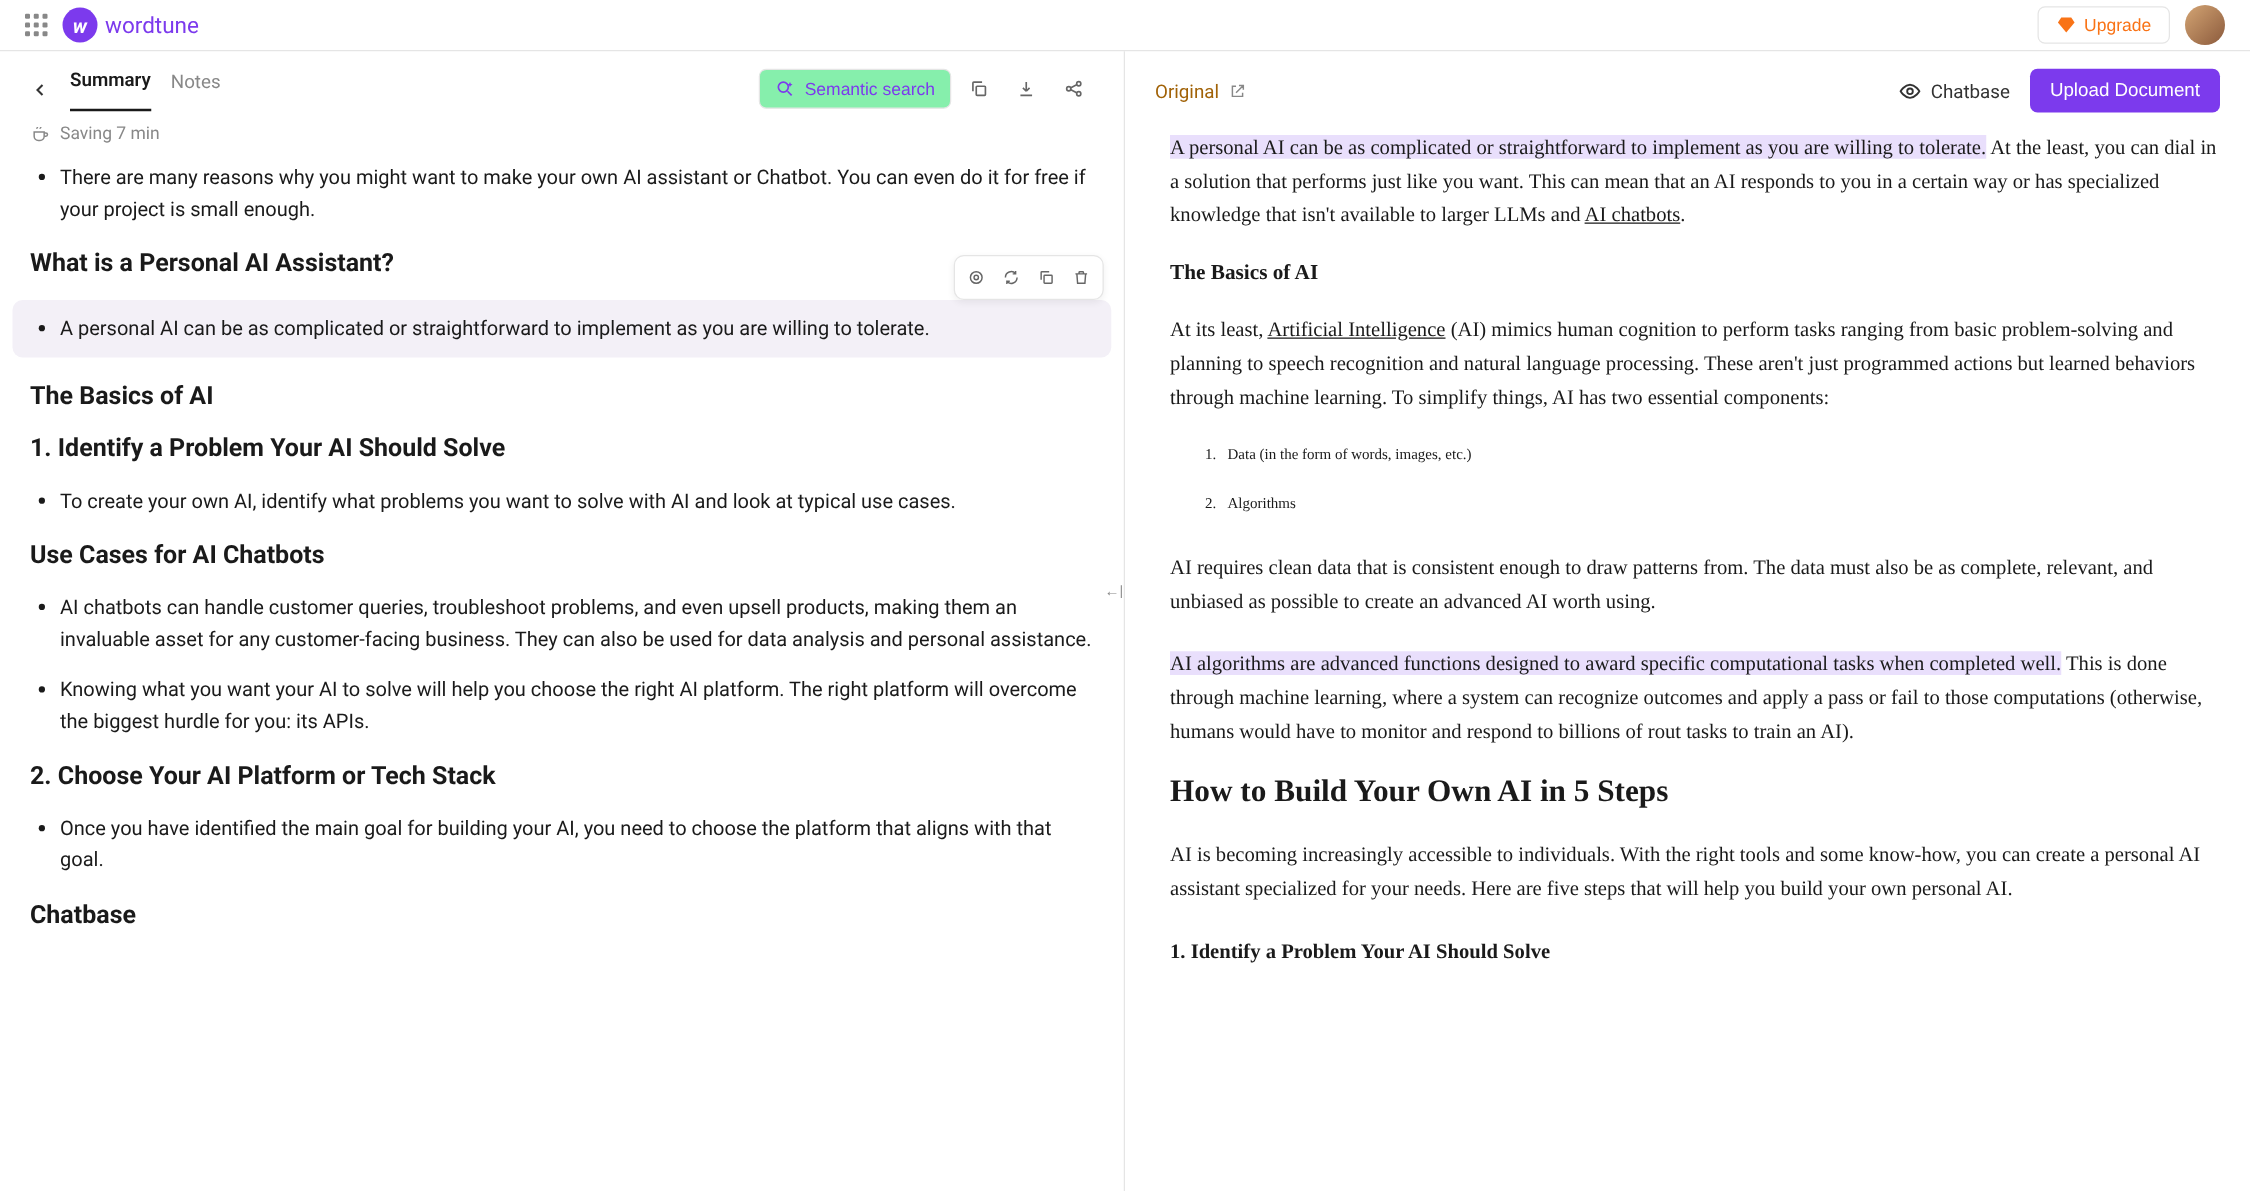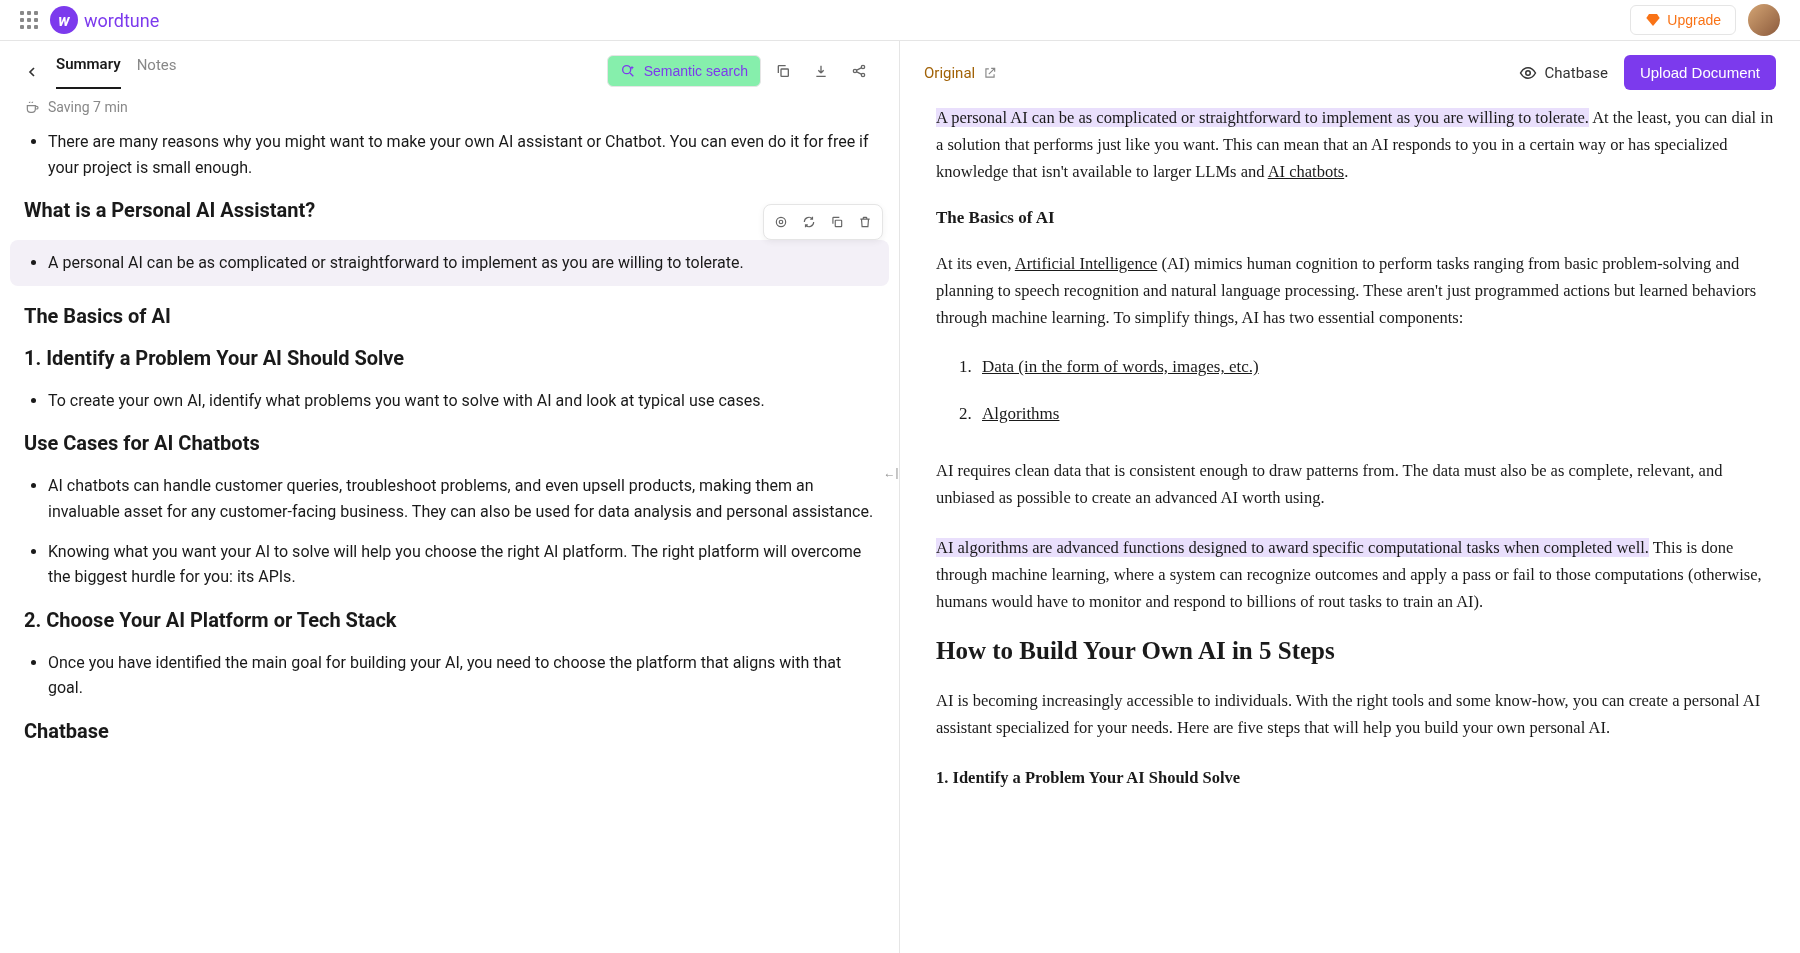--- a/index.html
+++ b/index.html
@@ -53,21 +53,21 @@
 .highlight-toggle { display: flex; align-items: center; gap: 8px; color: #333; font-size: 15px; cursor: pointer; }
 .upload-btn { background: #7c3aed; color: #fff; border: none; border-radius: 6px; padding: 9px 16px; font-size: 15px; font-weight: 500; cursor: pointer; }
 
 .doc-content { padding: 0 24px 24px 36px; overflow-y: auto; flex: 1; font-family: Georgia, serif; }
 .doc-content p { font-size: 16.5px; line-height: 1.65; margin-bottom: 22px; color: #1a1a1a; }
 .doc-content .hl { background: #e9dffc; }
 .doc-content a { color: #1a1a1a; }
 .doc-content h3 { font-size: 17px; font-weight: 700; margin: 8px 0 22px; }
 .doc-content h2.serif { font-size: 25px; font-weight: 700; margin: 14px 0 22px; }
 .doc-content ol { padding-left: 40px; margin-bottom: 28px; }
-.doc-content ol li { font-size: 17px; line-height: 1.7; margin-bottom: 18px; padding-left: 6px; text-decoration: underline; }
+.doc-content ol li { font-size: 12px; line-height: 1.7; margin-bottom: 18px; padding-left: 6px; }
 .doc-cut { font-weight: 700; font-size: 16px; }
 </style>
 </head>
 <body>
 
 <div class="header">
   <div class="header-left">
     <div class="apps-icon">
       <span></span>
         <span></span>
@@ -214,21 +214,21 @@
         </div>
         <button class="upload-btn">Upload Document</button>
       </div>
     </div>
     <div class="doc-content">
       <p>
         <span class="hl">A personal AI can be as complicated or straightforward to implement as you are willing to tolerate.</span><span> At the least, you can dial in a solution that performs just like you want. This can mean that an AI responds to you in a certain way or has specialized knowledge that isn't available to larger LLMs and </span><a href="#">AI chatbots</a><span>.</span>
       </p>
       <h3>The Basics of AI</h3>
       <p>
-        <span>At its even, </span><a href="#">Artificial Intelligence</a><span> (AI) mimics human cognition to perform tasks ranging from basic problem-solving and planning to speech recognition and natural language processing. These aren't just programmed actions but learned behaviors through machine learning. To simplify things, AI has two essential components:</span>
+        <span>At its least, </span><a href="#">Artificial Intelligence</a><span> (AI) mimics human cognition to perform tasks ranging from basic problem-solving and planning to speech recognition and natural language processing. These aren't just programmed actions but learned behaviors through machine learning. To simplify things, AI has two essential components:</span>
       </p>
       <ol>
         <li>Data (in the form of words, images, etc.)</li>
         <li>Algorithms</li>
       </ol>
       <p>AI requires clean data that is consistent enough to draw patterns from. The data must also be as complete, relevant, and unbiased as possible to create an advanced AI worth using.</p>
       <p>
         <span class="hl">AI algorithms are advanced functions designed to award specific computational tasks when completed well.</span><span> This is done through machine learning, where a system can recognize outcomes and apply a pass or fail to those computations (otherwise, humans would have to monitor and respond to billions of rout tasks to train an AI).</span>
       </p>
       <h2 class="serif">How to Build Your Own AI in 5 Steps</h2>

